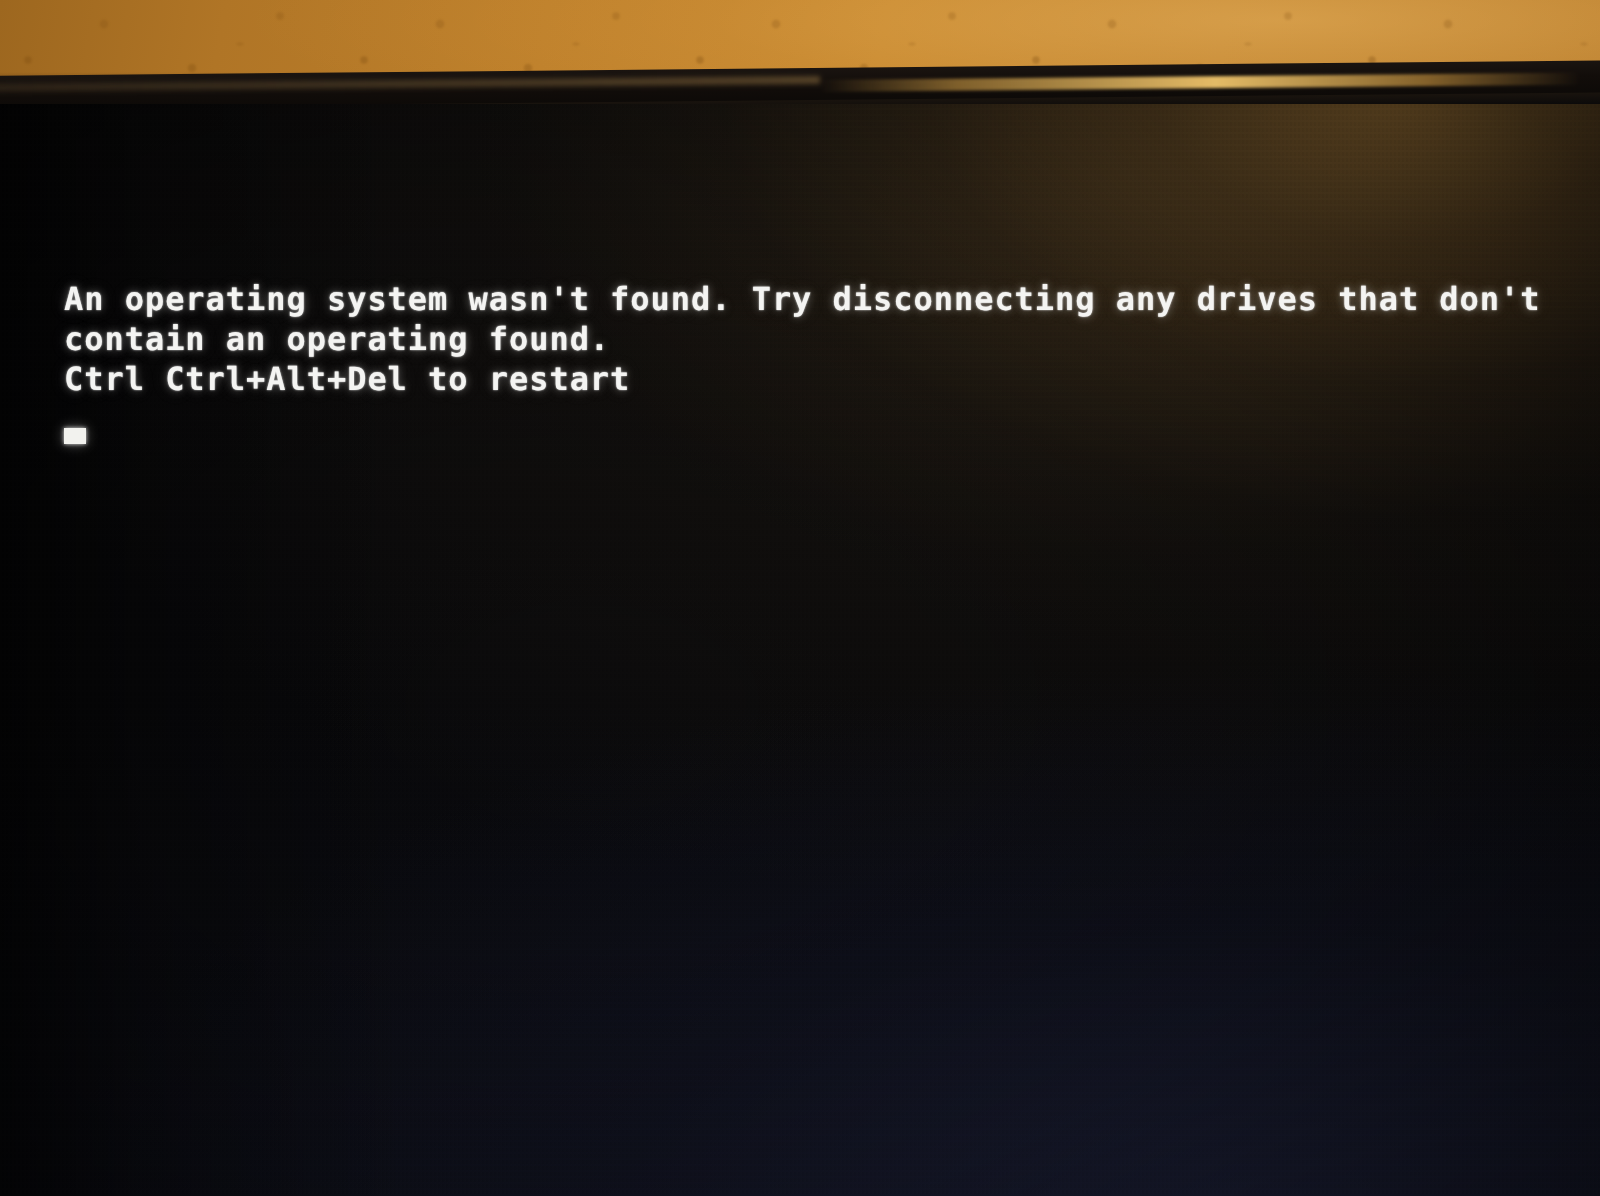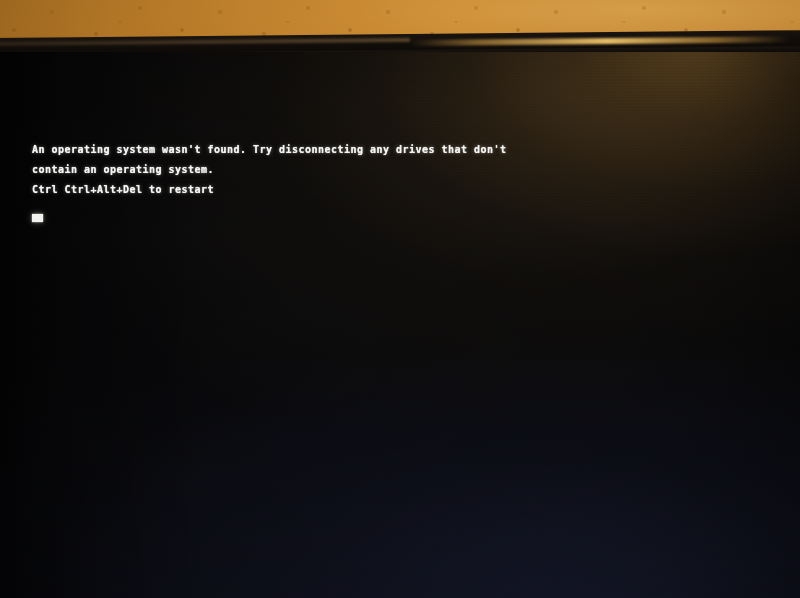--- a/index.html
+++ b/index.html
@@ -187,21 +187,21 @@
   
   .console {
     position: absolute;
     left: 32px;
     top: 88px;
     width: 756px;
     z-index: 5;
   }
   .console-line {
     font-family: "DejaVu Sans Mono", "Liberation Mono", monospace;
-    font-size: 10px;
+    font-size: 16px;
     font-weight: bold;
     letter-spacing: 0.48px;
     line-height: 20px;
     color: #f4f4f2;
     white-space: pre;
     text-shadow:
        0 0 1px rgba(255,255,255,0.85),
        0 0 4px rgba(230,230,225,0.35),
        0 0 9px rgba(200,200,195,0.18);
   }
@@ -234,19 +234,19 @@
   <div class="screen">
 
     <div class="screen-glow-warm"></div>
     <div class="screen-glow-spread"></div>
     <div class="screen-cool"></div>
     <div class="screen-vignette"></div>
     <div class="screen-noise"></div>
 
     <div class="console">
       <div class="console-line">An operating system wasn't found. Try disconnecting any drives that don't</div>
-      <div class="console-line">contain an operating system.</div>
+      <div class="console-line">contain an operating found.</div>
       <div class="console-line">Ctrl Ctrl+Alt+Del to restart</div>
       <div class="console-cursor"></div>
     </div>
 
   </div>
 </div>
 
 </body></html>

